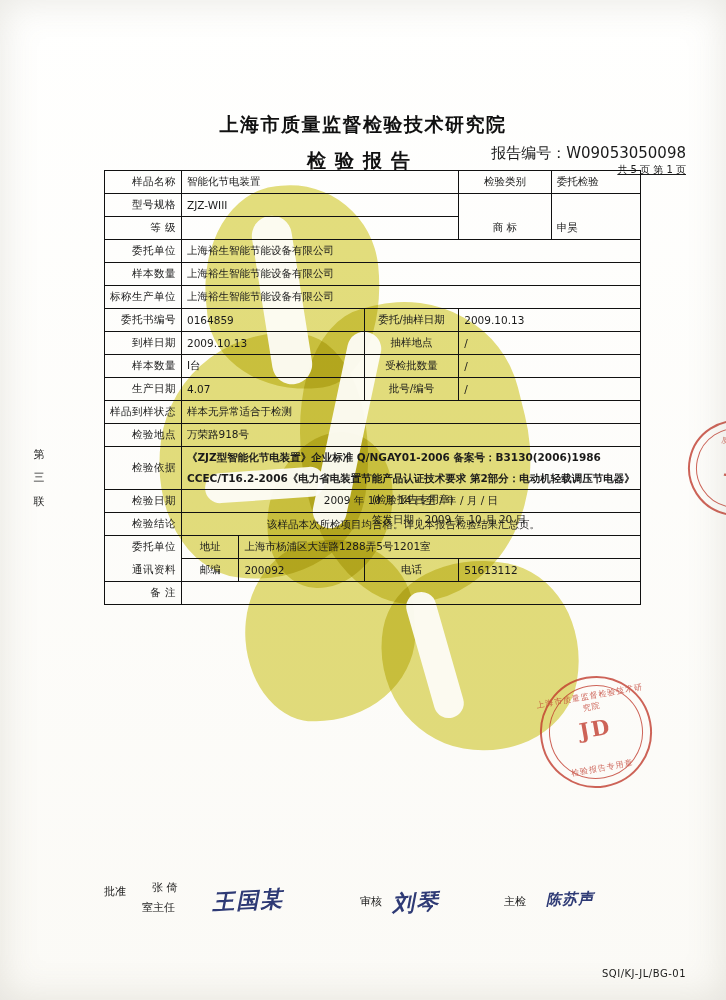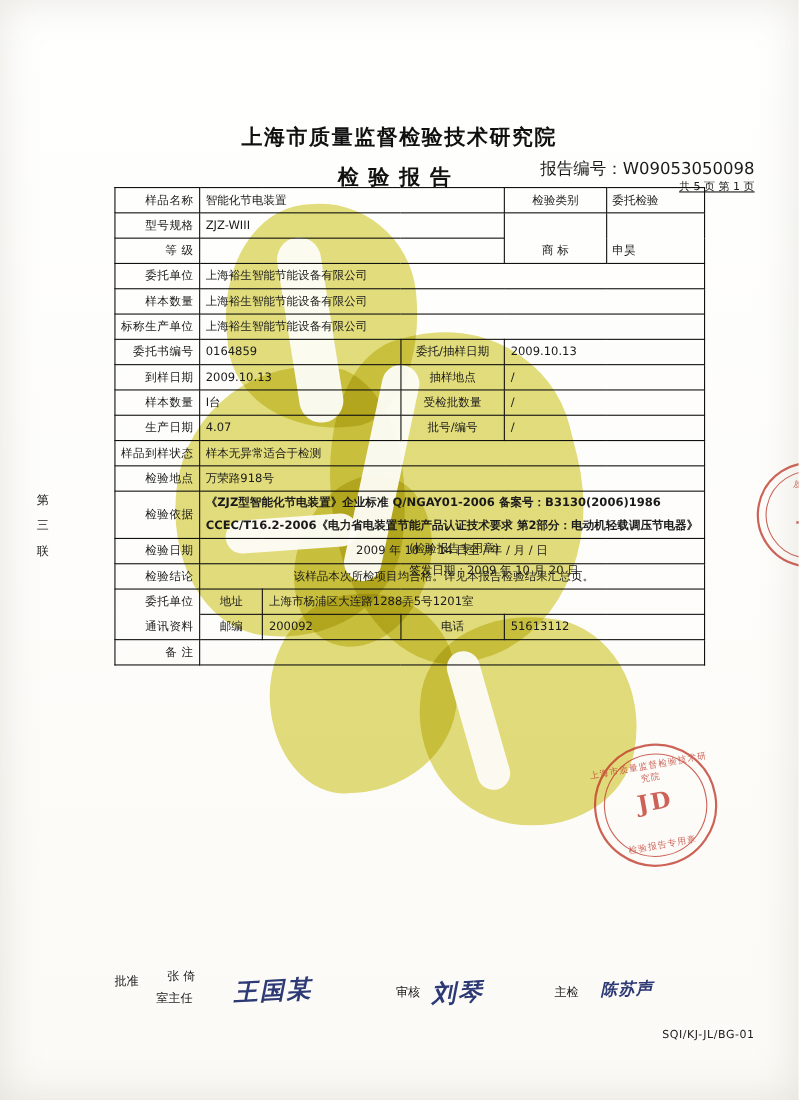--- a/index.html
+++ b/index.html
@@ -100,21 +100,21 @@
   .hand{
     position:absolute;white-space:nowrap;
     font-family:"DejaVu Serif","Liberation Serif",serif;
     color:#1d2a6b;font-size:22px;font-weight:bold;font-style:italic;
     letter-spacing:2px;
     transform:rotate(-3deg);
     opacity:.92;
   }
   .hand.sm{font-size:15px;transform:rotate(-2deg);letter-spacing:1px;}
   .formno{
-    position:absolute;right:40px;top:936px;font-size:10px;letter-spacing:.5px;margin-left:36px;
+    position:absolute;right:40px;top:968px;font-size:10px;letter-spacing:.5px;margin-left:36px;
   }
 
   
   .vside{
     position:absolute;left:30px;top:440px;
     font-size:11px;letter-spacing:10px;
     writing-mode:vertical-rl;
     color:#222;
   }
 

